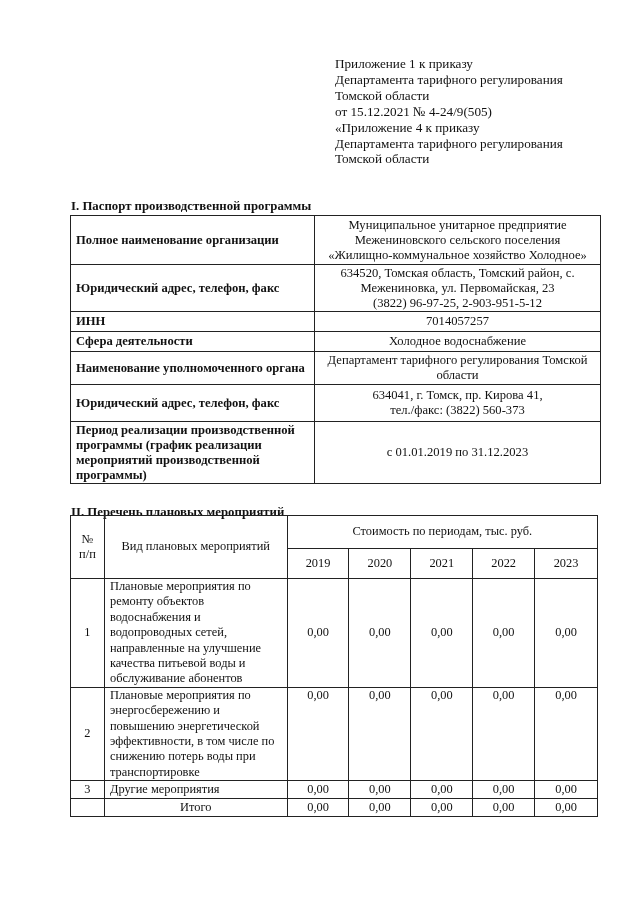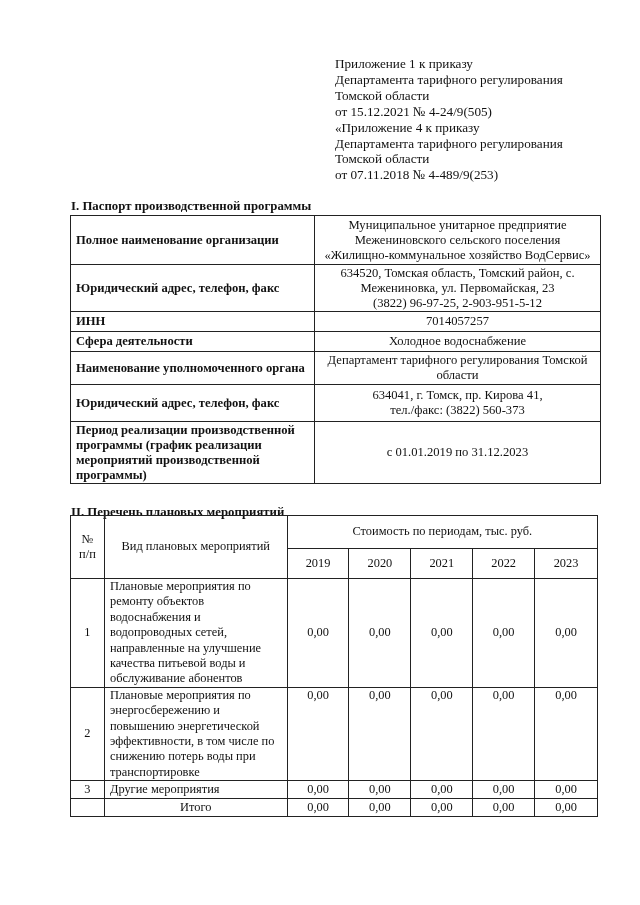--- a/index.html
+++ b/index.html
@@ -33,33 +33,32 @@
 <body>
 
 <div class="appendix">
   <div>Приложение 1 к приказу</div>
   <div>Департамента тарифного регулирования</div>
   <div>Томской области</div>
   <div>от 15.12.2021 № 4-24/9(505)</div>
   <div>«Приложение 4 к приказу</div>
   <div>Департамента тарифного регулирования</div>
   <div>Томской области</div>
-  <div>от 07.11.2018 № 4-489/9(253)</div>
 </div>
 
 <div id="sec1" class="section-title">I. Паспорт производственной программы</div>
 
 <table id="passport">
   <tbody>
       <tr style="height:49px">
     <td class="k">Полное наименование организации</td>
     <td class="v">
       <div>Муниципальное унитарное предприятие</div>
       <div>Межениновского сельского поселения</div>
-      <div>«Жилищно-коммунальное хозяйство ВодСервис»</div>
+      <div>«Жилищно-коммунальное хозяйство Холодное»</div>
     </td>
   </tr>
   <tr style="height:47px">
     <td class="k">Юридический адрес, телефон, факс</td>
     <td class="v">
       <div>634520, Томская область, Томский район, с.</div>
       <div>Межениновка, ул. Первомайская, 23</div>
       <div>(3822) 96-97-25, 2-903-951-5-12</div>
     </td>
   </tr>

